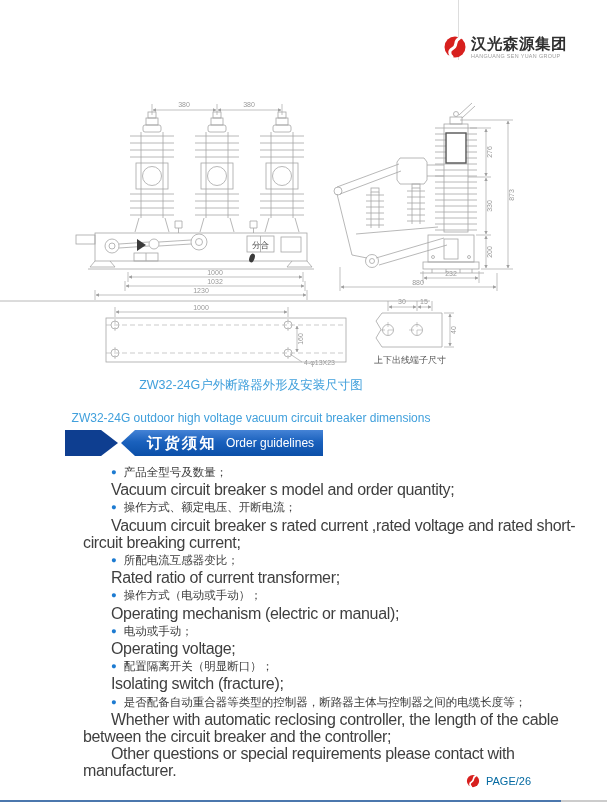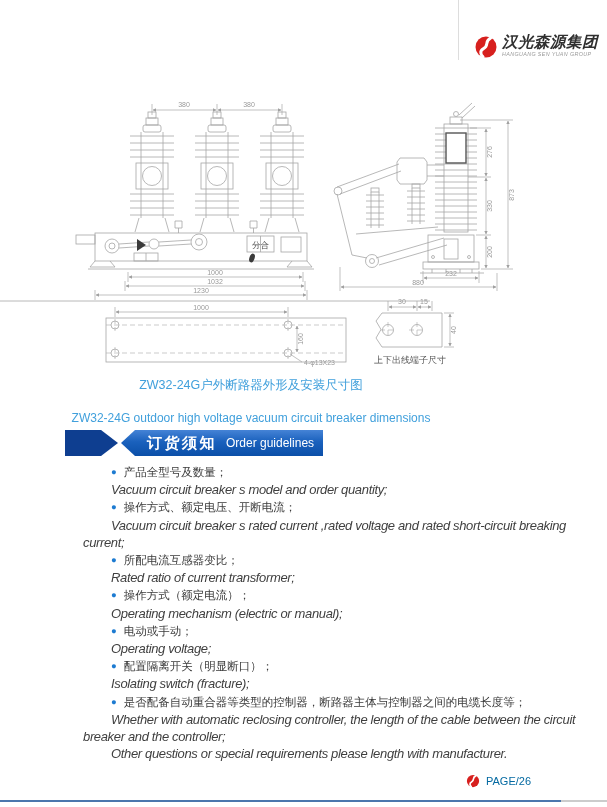--- a/index.html
+++ b/index.html
@@ -1,21 +1,21 @@
 <!DOCTYPE html>
 <html><head>
 <meta charset="utf-8">
 <style>
   html,body{margin:0;padding:0;background:#ffffff;}
   .page{position:relative;width:607px;height:807px;background:#fff;overflow:hidden;
         font-family:"Liberation Sans",sans-serif;color:#3a3a3a;}
 
   
   .hdr-divider{position:absolute;left:458px;top:0;width:1px;height:60px;background:#dddddd;}
-  .logo{position:absolute;left:474px;top:34px;display:flex;align-items:flex-start;font-style:italic;}
+  .logo{position:absolute;left:443px;top:34px;display:flex;align-items:flex-end;}
   .logo-icon{width:24px;height:24px;flex:0 0 auto;margin-top:1px;}
   .logo-text{margin-left:4px;line-height:1;}
   .logo-cn{font-size:15.5px;font-weight:bold;color:#303030;letter-spacing:.5px;white-space:nowrap;}
   .logo-en{font-size:5.4px;color:#9a9a9a;letter-spacing:.35px;margin-top:2px;white-space:nowrap;}
 
   
   .drawing{position:absolute;left:0;top:95px;width:607px;height:280px;}
   .d-ln{stroke:#a6a6a6;stroke-width:.8;fill:none;}
   .d-dim{stroke:#a8a8a8;stroke-width:.7;fill:none;}
   .d-dash{stroke:#b4b4b4;stroke-width:.7;fill:none;stroke-dasharray:5 3;}
@@ -38,21 +38,21 @@
       background:linear-gradient(180deg,#4583d6 0%,#1a61bd 45%,#0b4fa8 100%);
       clip-path:polygon(14px 0,100% 0,100% 100%,14px 100%,0 50%);
       display:flex;align-items:center;padding-left:26px;box-sizing:border-box;color:#fff;}
   .banner-cn{font-size:15px;font-weight:bold;letter-spacing:2.5px;white-space:nowrap;}
   .banner-en{font-size:12px;margin-left:9px;white-space:nowrap;}
 
   
   .guidelines{position:absolute;left:63px;top:463px;width:503px;margin-left:20px;}
   .guidelines p{margin:0;}
   .g-cn{font-size:11.5px;line-height:17.2px;text-indent:28px;color:#3a3a3a;}
-  .g-en{font-size:13px;line-height:17.2px;text-indent:28px;color:#3f3f3f;letter-spacing:-.35px;font-style:italic;}
+  .g-en{font-size:16px;line-height:17.2px;text-indent:28px;color:#3f3f3f;letter-spacing:-.35px;}
   .bullet{color:#1d7bd1;font-size:9.5px;margin-right:7px;vertical-align:1px;}
 
   
   .footer{position:absolute;left:466px;top:774px;display:flex;align-items:center;}
   .footer-icon{width:14px;height:14px;}
   .footer-label{margin-left:6px;font-size:11px;color:#0369a1;}
   .rule-blue{position:absolute;left:0;top:800px;width:561px;height:2px;background:#4b77ad;}
   .rule-gray{position:absolute;left:561px;top:800px;width:46px;height:2px;background:#cccccc;}
 </style>
 </head>
@@ -228,29 +228,29 @@
     </div>
   </div>
 
   <div class="guidelines">
     <p class="g-cn"><span class="bullet">●</span><span>产品全型号及数量；</span></p>
     <p class="g-en">Vacuum circuit breaker s model and order quantity;</p>
     <p class="g-cn"><span class="bullet">●</span><span>操作方式、额定电压、开断电流；</span></p>
     <p class="g-en">Vacuum circuit breaker s rated current ,rated voltage and rated short-circuit breaking current;</p>
     <p class="g-cn"><span class="bullet">●</span><span>所配电流互感器变比；</span></p>
     <p class="g-en">Rated ratio of current transformer;</p>
-    <p class="g-cn"><span class="bullet">●</span><span>操作方式（额定电流）；</span></p>
+    <p class="g-cn"><span class="bullet">●</span><span>操作方式（电动或手动）；</span></p>
     <p class="g-en">Operating mechanism (electric or manual);</p>
     <p class="g-cn"><span class="bullet">●</span><span>电动或手动；</span></p>
     <p class="g-en">Operating voltage;</p>
     <p class="g-cn"><span class="bullet">●</span><span>配置隔离开关（明显断口）；</span></p>
     <p class="g-en">Isolating switch (fracture);</p>
     <p class="g-cn"><span class="bullet">●</span><span>是否配备自动重合器等类型的控制器，断路器主体与控制器之间的电缆长度等；</span></p>
     <p class="g-en">Whether with automatic reclosing controller, the length of the cable between the circuit breaker and the controller;</p>
-    <p class="g-en">Other questions or special requirements please length with manufacturer.</p>
+    <p class="g-en">Other questions or special requirements please contact with manufacturer.</p>
   </div>
 
   <div class="footer">
     <svg class="footer-icon" viewBox="0 0 24 24">
       <circle cx="12" cy="12" r="10.5" fill="#d7201e"></circle>
       <path d="M16.5,3.2 C10,6.6 15.5,10.5 9.5,13.6 C4.6,16.2 7.6,20.6 9,21.6" fill="none" stroke="#fff" stroke-width="3" stroke-linecap="round"></path>
     </svg>
     <span class="footer-label">PAGE/26</span>
   </div>
   <div class="rule-blue"></div>

